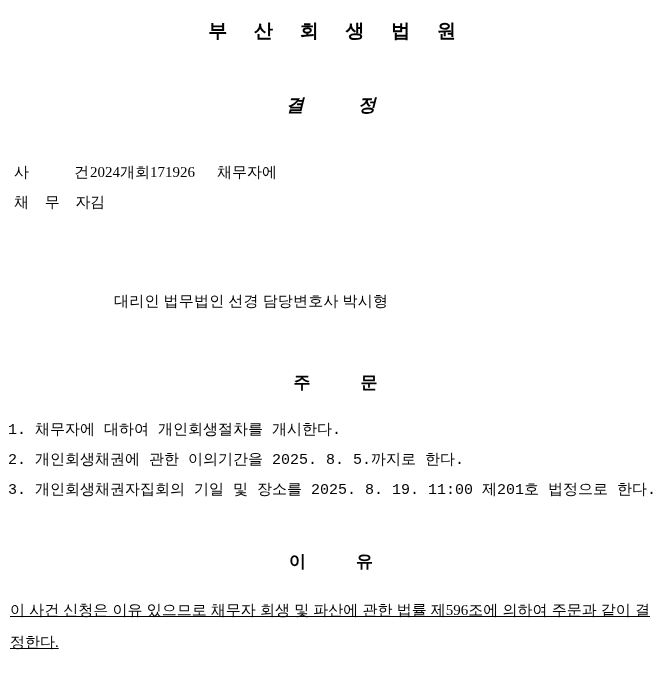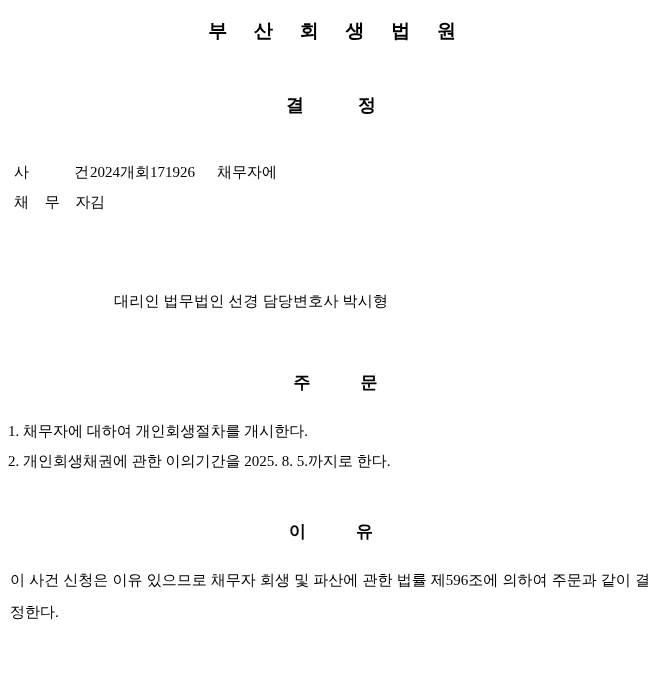--- a/index.html
+++ b/index.html
@@ -35,20 +35,21 @@
   }
 
   
   .doc-title {
     text-align: center;
     font-size: 18px;
     font-weight: bold;
     margin: 0;
     padding: 48px 0 0 0;
     letter-spacing: 2px;
+    font-style: italic;
   }
   .doc-title .gap {
     display: inline-block;
     width: 52px;
   }
 
   
   .meta {
     margin: 0;
     padding: 40px 0 0 14px;
@@ -95,32 +96,34 @@
   .sec-juemun { padding: 46px 0 0 0; margin-left: 9px; }
   .sec-iyu { padding: 44px 0 0 0; }
 
   
   .orders {
     margin: 0;
     padding: 22px 0 0 8px;
     font-size: 15px;
     line-height: 2.0;
     list-style: none;
+    font-family: Liberation Mono, monospace;
   }
   .orders li {
     white-space: nowrap;
   }
 
   
   .reason {
     margin: 0;
     padding: 22px 14px 0 10px;
     font-size: 15px;
     line-height: 2.1;
     text-align: justify;
+    text-decoration: underline;
   }
   .reason p {
     margin: 0;
   }
 
   
   .doc-date {
     text-align: center;
     font-size: 15px;
     margin: 0;
@@ -146,20 +149,21 @@
 
   <div class="attorney">대리인 법무법인 선경 담당변호사 박시형</div>
 
   <h3 class="section-head sec-juemun">
     <span>주</span><span class="gap"></span><span>문</span>
   </h3>
 
   <ol class="orders">
     <li>1. 채무자에 대하여 개인회생절차를 개시한다.</li>
     <li>2. 개인회생채권에 관한 이의기간을 2025. 8. 5.까지로 한다.</li>
+    <li>3. 개인회생채권자집회의 기일 및 장소를 2025. 8. 19. 11:00 제201호 법정으로 한다.</li>
   </ol>
 
   <h3 class="section-head sec-iyu">
     <span>이</span><span class="gap"></span><span>유</span>
   </h3>
 
   <div class="reason">
     <p>이 사건 신청은 이유 있으므로 채무자 회생 및 파산에 관한 법률 제596조에 의하여 주문과 같이 결정한다.</p>
   </div>
 

